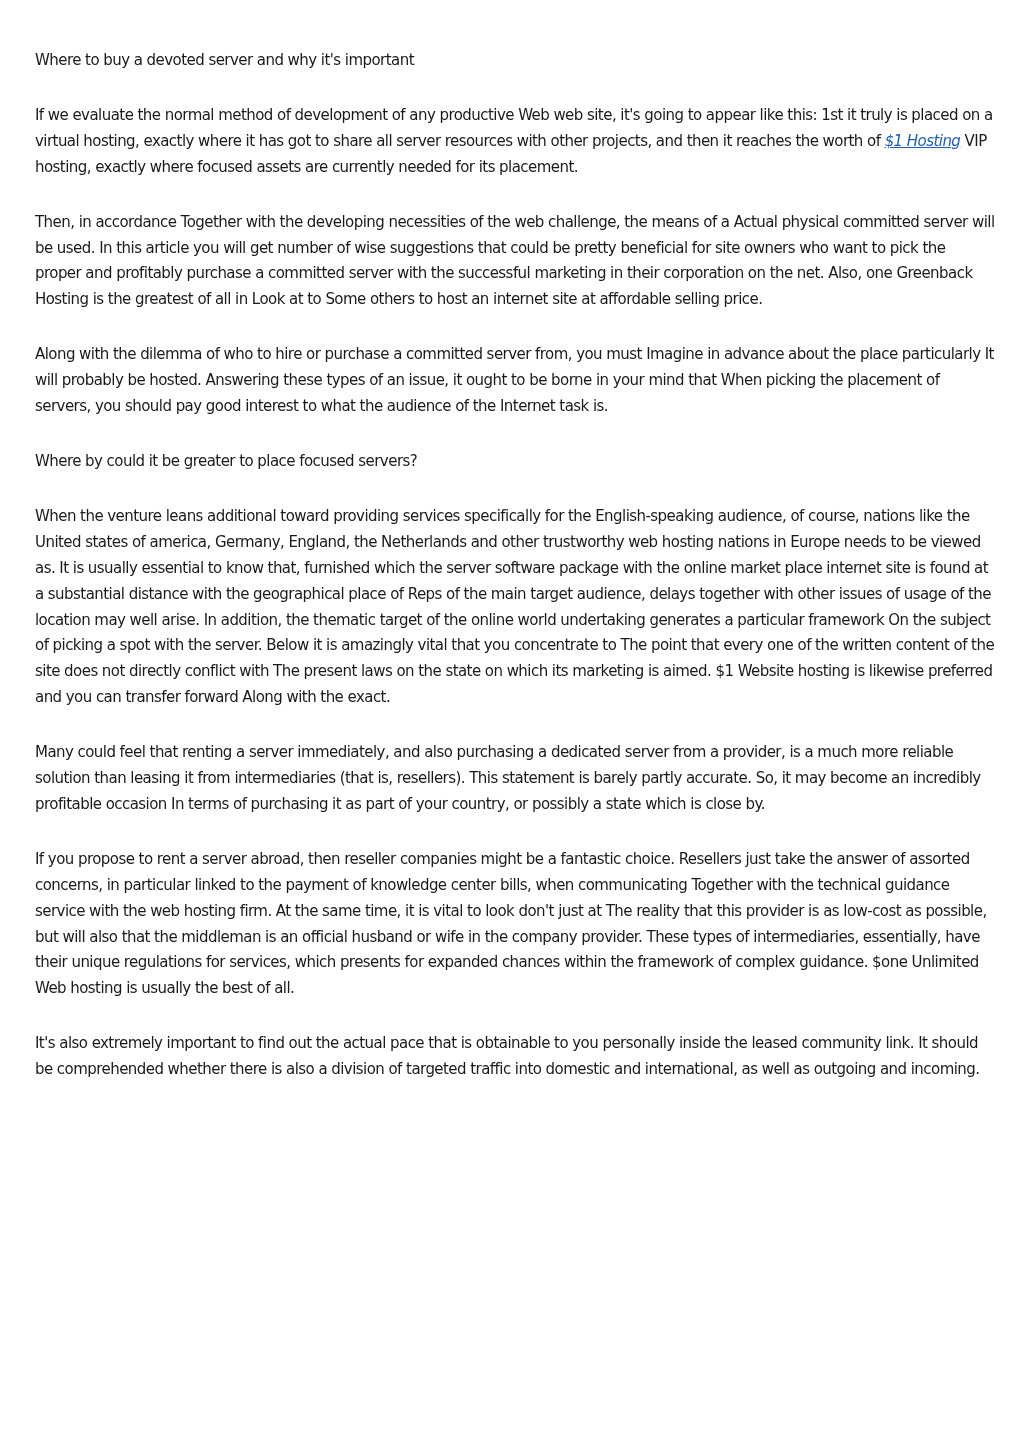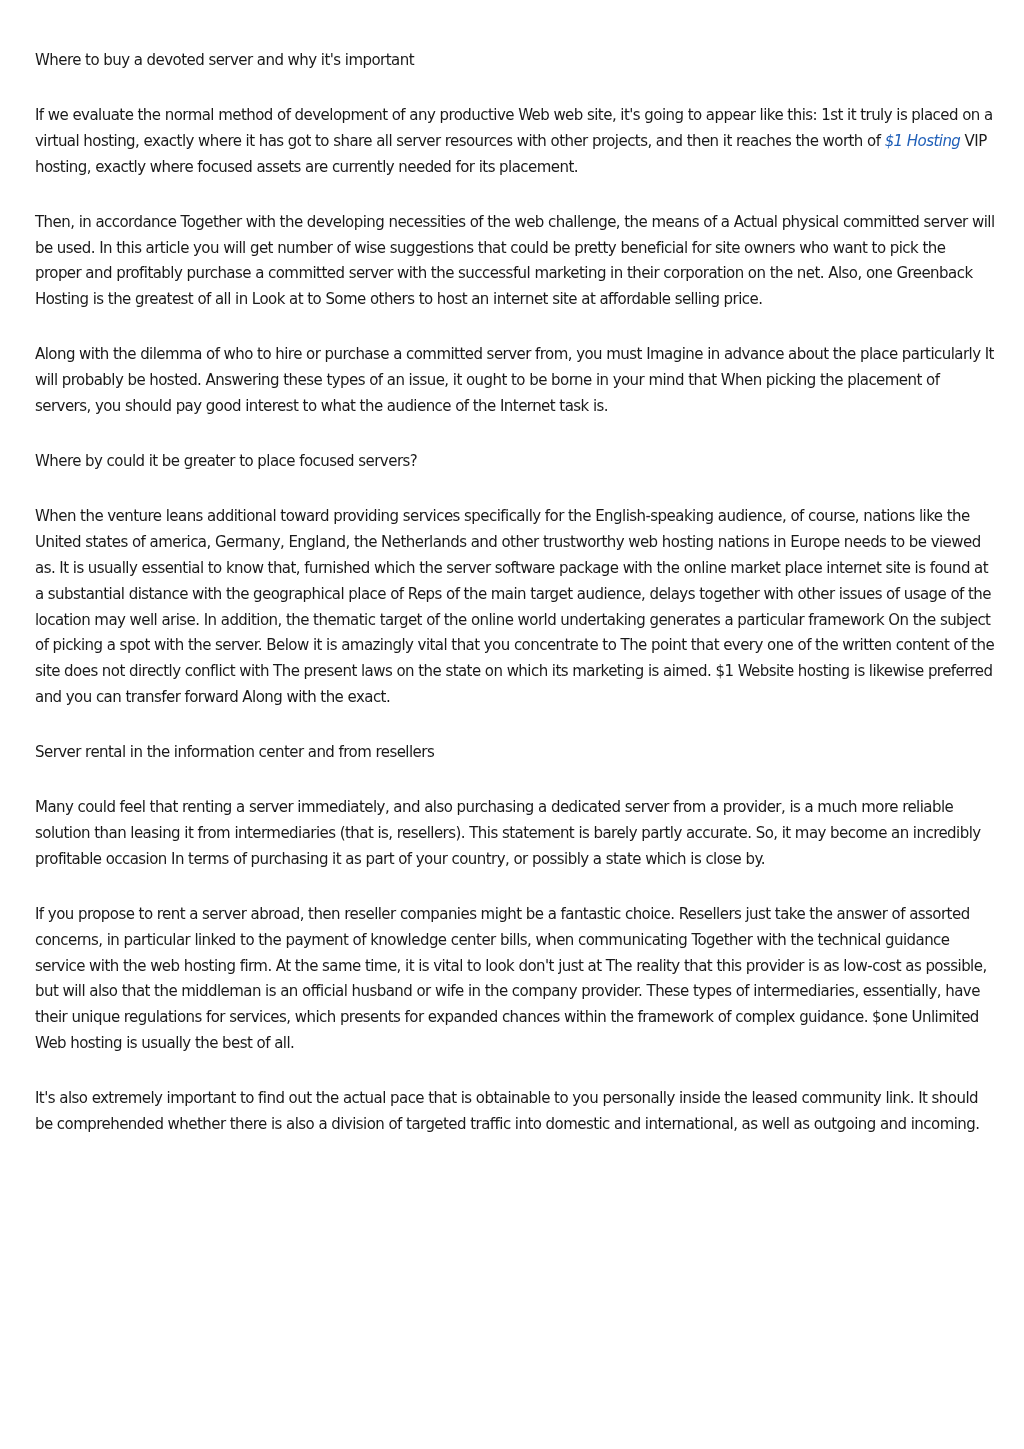--- a/index.html
+++ b/index.html
@@ -24,30 +24,30 @@
       color: #1a1a1a;
       letter-spacing: -0.55px;
       word-spacing: 0px;
     }
     .page p {
       margin: 0 0 29px 0;
     }
     .link {
       color: #1f5fb8;
       font-style: italic;
+      text-decoration: underline;
       cursor: pointer;
     }
   </style>
 </head>
 <body>
 
 <div class="page">
   <p>Where to buy a devoted server and why it's important</p>
   <p><span>If we evaluate the normal method of development of any productive Web web site, it's going to appear like this: 1st it truly is placed on a virtual hosting, exactly where it has got to share all server resources with other projects, and then it reaches the worth of </span><a class="link">$1 Hosting</a><span> VIP hosting, exactly where focused assets are currently needed for its placement.</span></p>
   <p>Then, in accordance Together with the developing necessities of the web challenge, the means of a Actual physical committed server will be used. In this article you will get number of wise suggestions that could be pretty beneficial for site owners who want to pick the proper and profitably purchase a committed server with the successful marketing in their corporation on the net. Also, one Greenback Hosting is the greatest of all in Look at to Some others to host an internet site at affordable selling price.</p>
   <p>Along with the dilemma of who to hire or purchase a committed server from, you must Imagine in advance about the place particularly It will probably be hosted. Answering these types of an issue, it ought to be borne in your mind that When picking the placement of servers, you should pay good interest to what the audience of the Internet task is.</p>
   <p>Where by could it be greater to place focused servers?</p>
   <p>When the venture leans additional toward providing services specifically for the English-speaking audience, of course, nations like the United states of america, Germany, England, the Netherlands and other trustworthy web hosting nations in Europe needs to be viewed as. It is usually essential to know that, furnished which the server software package with the online market place internet site is found at a substantial distance with the geographical place of Reps of the main target audience, delays together with other issues of usage of the location may well arise. In addition, the thematic target of the online world undertaking generates a particular framework On the subject of picking a spot with the server. Below it is amazingly vital that you concentrate to The point that every one of the written content of the site does not directly conflict with The present laws on the state on which its marketing is aimed. $1 Website hosting is likewise preferred and you can transfer forward Along with the exact.</p>
-  <p>Server rental in the information center and from resellers</p>
   <p>Many could feel that renting a server immediately, and also purchasing a dedicated server from a provider, is a much more reliable solution than leasing it from intermediaries (that is, resellers). This statement is barely partly accurate. So, it may become an incredibly profitable occasion In terms of purchasing it as part of your country, or possibly a state which is close by.</p>
   <p>If you propose to rent a server abroad, then reseller companies might be a fantastic choice. Resellers just take the answer of assorted concerns, in particular linked to the payment of knowledge center bills, when communicating Together with the technical guidance service with the web hosting firm. At the same time, it is vital to look don't just at The reality that this provider is as low-cost as possible, but will also that the middleman is an official husband or wife in the company provider. These types of intermediaries, essentially, have their unique regulations for services, which presents for expanded chances within the framework of complex guidance. $one Unlimited Web hosting is usually the best of all.</p>
   <p>It's also extremely important to find out the actual pace that is obtainable to you personally inside the leased community link. It should be comprehended whether there is also a division of targeted traffic into domestic and international, as well as outgoing and incoming.</p>
 </div>
 
 </body></html>

